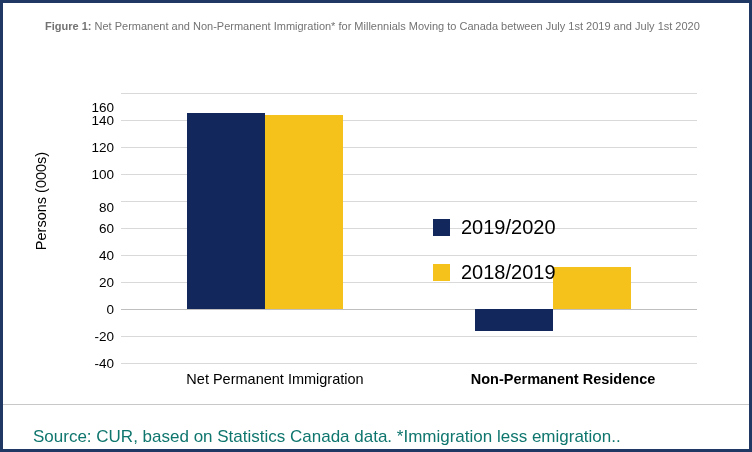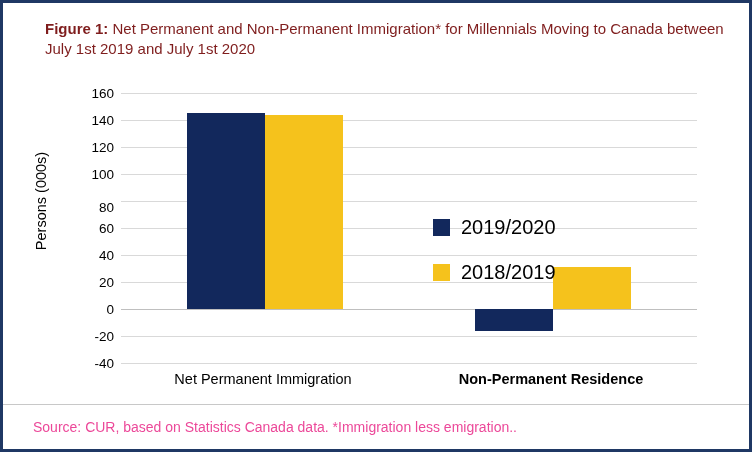--- a/index.html
+++ b/index.html
@@ -17,23 +17,23 @@
     box-sizing: border-box;
     background: #ffffff;
     border: 3px solid #1f3864;
     overflow: hidden;
   }
   .title {
     position: absolute;
     left: 42px;
     top: 16px;
     width: 680px;
-    font-size: 15px;
+    font-size: 11px;
     line-height: 1.35;
-    color: #7f1d1d;
+    color: #737373;
   }
   .title .lead {
     font-weight: bold;
   }
   
   .plot-wrap {
     position: absolute;
     left: 0;
     top: 78px;
     width: 752px;
@@ -77,21 +77,21 @@
     white-space: nowrap;
   }
   .bar {
     position: absolute;
     box-sizing: border-box;
   }
   .bar.navy { background: #12285c; }
   .bar.gold { background: #f5c21c; }
   .xlabels {
     position: absolute;
-    left: 116px;
+    left: 128px;
     top: 290px;
     width: 576px;
     height: 28px;
   }
   .xlabel {
     position: absolute;
     top: 0;
     transform: translateX(-50%);
     font-size: 14.5px;
     color: #000000;
@@ -113,23 +113,23 @@
   .legend-swatch {
     width: 17px;
     height: 17px;
     margin-right: 11px;
   }
   .legend-swatch.navy { background: #12285c; }
   .legend-swatch.gold { background: #f5c21c; }
   .source {
     position: absolute;
     left: 30px;
-    bottom: 14px;
-    font-size: 14px;
-    color: #ec4899;
+    bottom: 2px;
+    font-size: 17px;
+    color: #0f766e;
   }
   .divider {
     position: absolute;
     left: 0;
     right: 0;
     bottom: 44px;
     height: 1px;
     background: #c8c8c8;
   }
 </style>
@@ -160,21 +160,21 @@
         <div class="ytick" style="top: 135px; margin-left: 48px;">60</div>
         <div class="grid-line" style="top: 108px;"></div>
         <div class="ytick" style="top: 114px;">80</div>
         <div class="grid-line" style="top: 81px;"></div>
         <div class="ytick" style="top: 81px;">100</div>
         <div class="grid-line" style="top: 54px;"></div>
         <div class="ytick" style="top: 54px;">120</div>
         <div class="grid-line" style="top: 27px;"></div>
         <div class="ytick" style="top: 27px;">140</div>
         <div class="grid-line" style="top: 0px;"></div>
-        <div class="ytick" style="top: 0px;">160</div>
+        <div class="ytick" style="top: 14px;">160</div>
         <div class="bar navy" style="left: 66px; top: 20.25px; width: 78px; height: 195.75px;"></div>
         <div class="bar gold" style="left: 144px; top: 21.6px; width: 78px; height: 194.4px;"></div>
         <div class="bar navy" style="left: 354px; top: 216px; width: 78px; height: 21.6px;"></div>
         <div class="bar gold" style="left: 432px; top: 174.15px; width: 78px; height: 41.85px;"></div>
       </div>
 
     <div class="xlabels" id="xlabels">
         <div class="xlabel" style="left: 144px;">Net Permanent Immigration</div>
         <div class="xlabel" style="left: 432px; font-weight: bold;">Non-Permanent Residence</div>
       </div>

